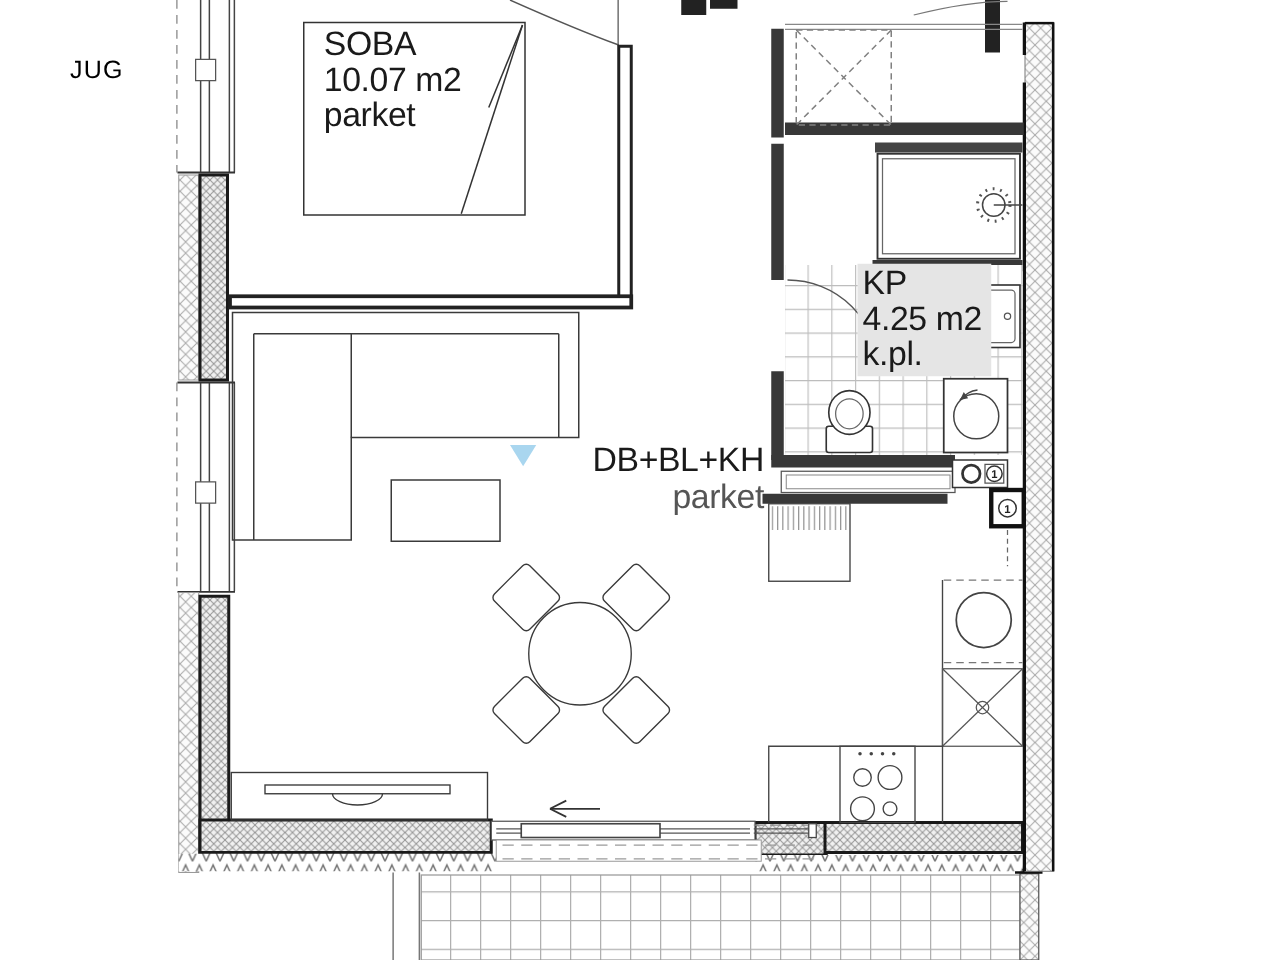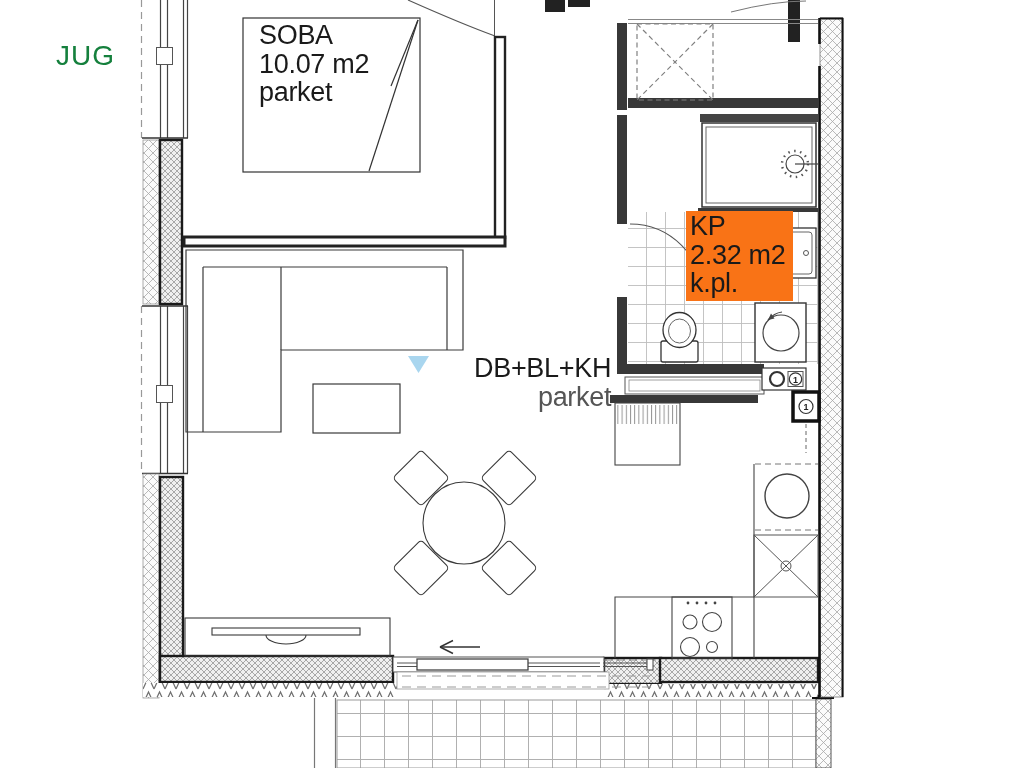--- a/index.html
+++ b/index.html
@@ -1,23 +1,23 @@
 <!DOCTYPE html>
 <html><head>
 <meta charset="utf-8">
 <style>
   html,body{margin:0;padding:0;background:#fff;}
   .stage{position:relative;width:1024px;height:768px;background:#fff;overflow:hidden;
          font-family:"Liberation Sans",sans-serif;}
   .plan-svg{position:absolute;left:0;top:0;}
   .label{position:absolute;font-weight:normal;font-size:27px;line-height:28.5px;
          color:#1a1a1a;white-space:nowrap;letter-spacing:-0.3px;}
-  .label--jug{font-weight:400;font-size:28px;color:#15803d;letter-spacing:1px;}
+  .label--jug{font-weight:400;font-size:20px;color:#000000;letter-spacing:1px;}
   .label--soba{left:259px;top:21px;}
-  .label--kp{left:686px;top:211px;background:#f97316;padding:1px 8px 3px 4px;}
+  .label--kp{left:686px;top:211px;background:#e5e5e5;padding:1px 8px 3px 4px;}
   .label--db{left:474px;top:354px;text-align:right;}
   .label--jug{left:56px;top:42px;}
   .dim{color:#8a8a8a;}
   .mid{color:#555;}
 </style>
 </head>
 <body>
 
 <div class="stage">
 
@@ -278,21 +278,21 @@
 <div class="label label--jug">JUG</div>
 
 <div class="label label--soba">
   <div>SOBA</div>
   <div>10.07 m2</div>
   <div>parket</div>
 </div>
 
 <div class="label label--kp">
   <div>KP</div>
-  <div>2.32 m2</div>
+  <div>4.25 m2</div>
   <div>k.pl.</div>
 </div>
 
 <div class="label label--db">
   <div>DB+BL+KH</div>
   <div class="mid">parket</div>
 </div>
 
 </div>
 

